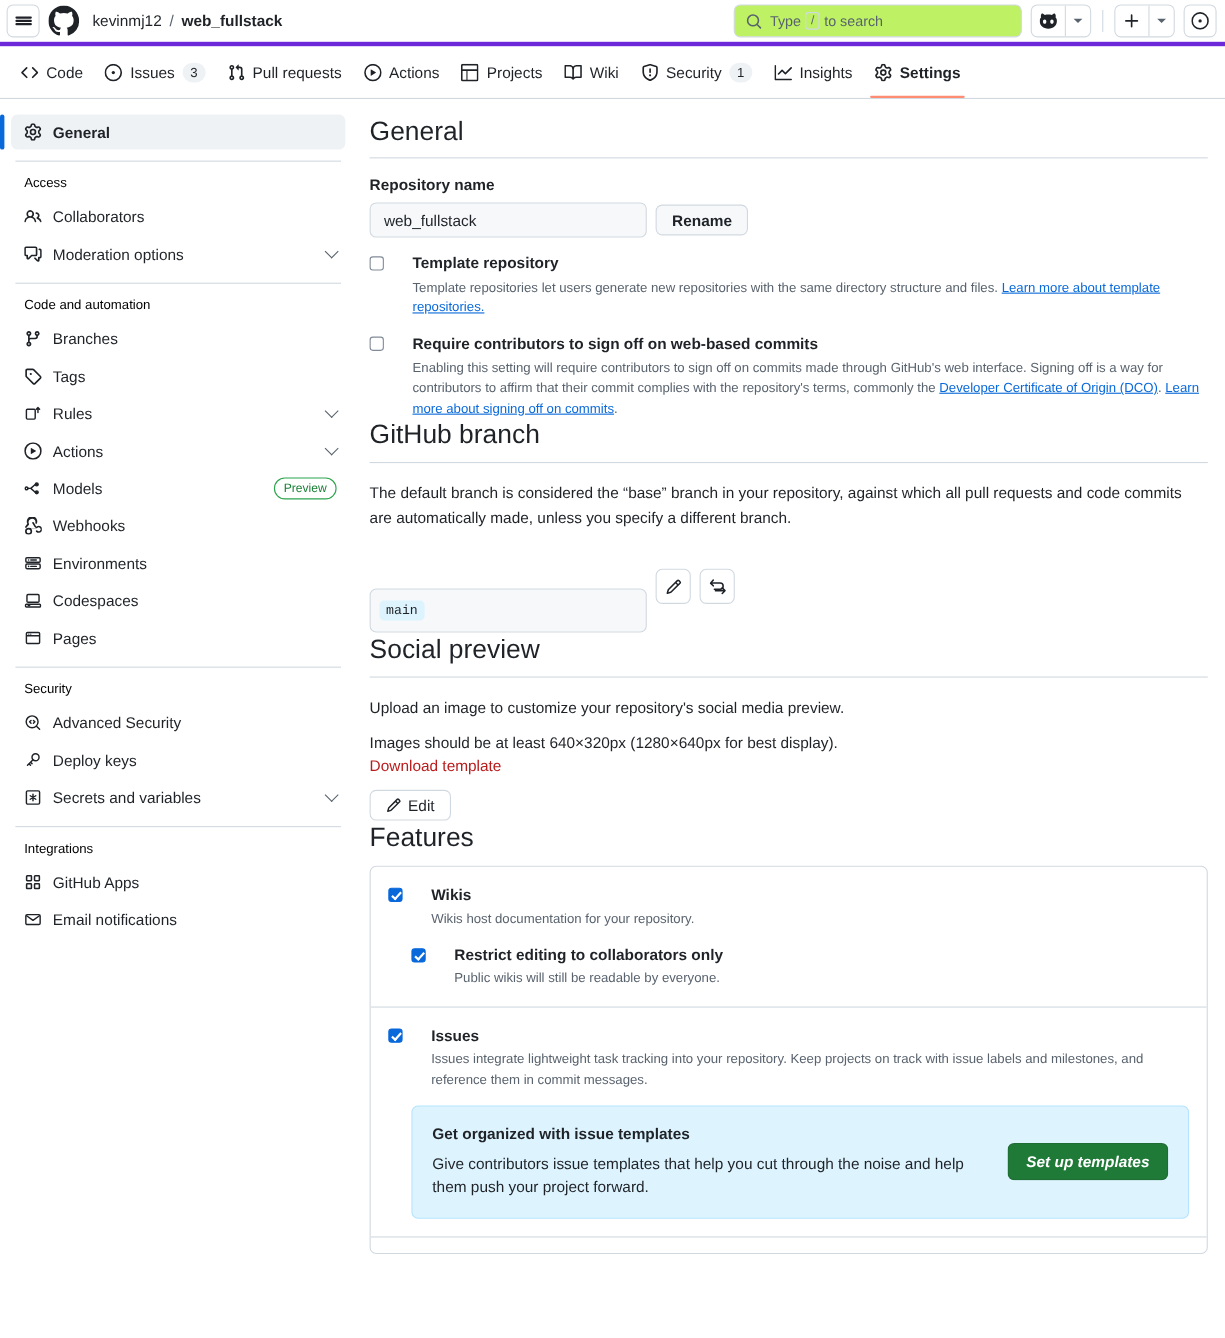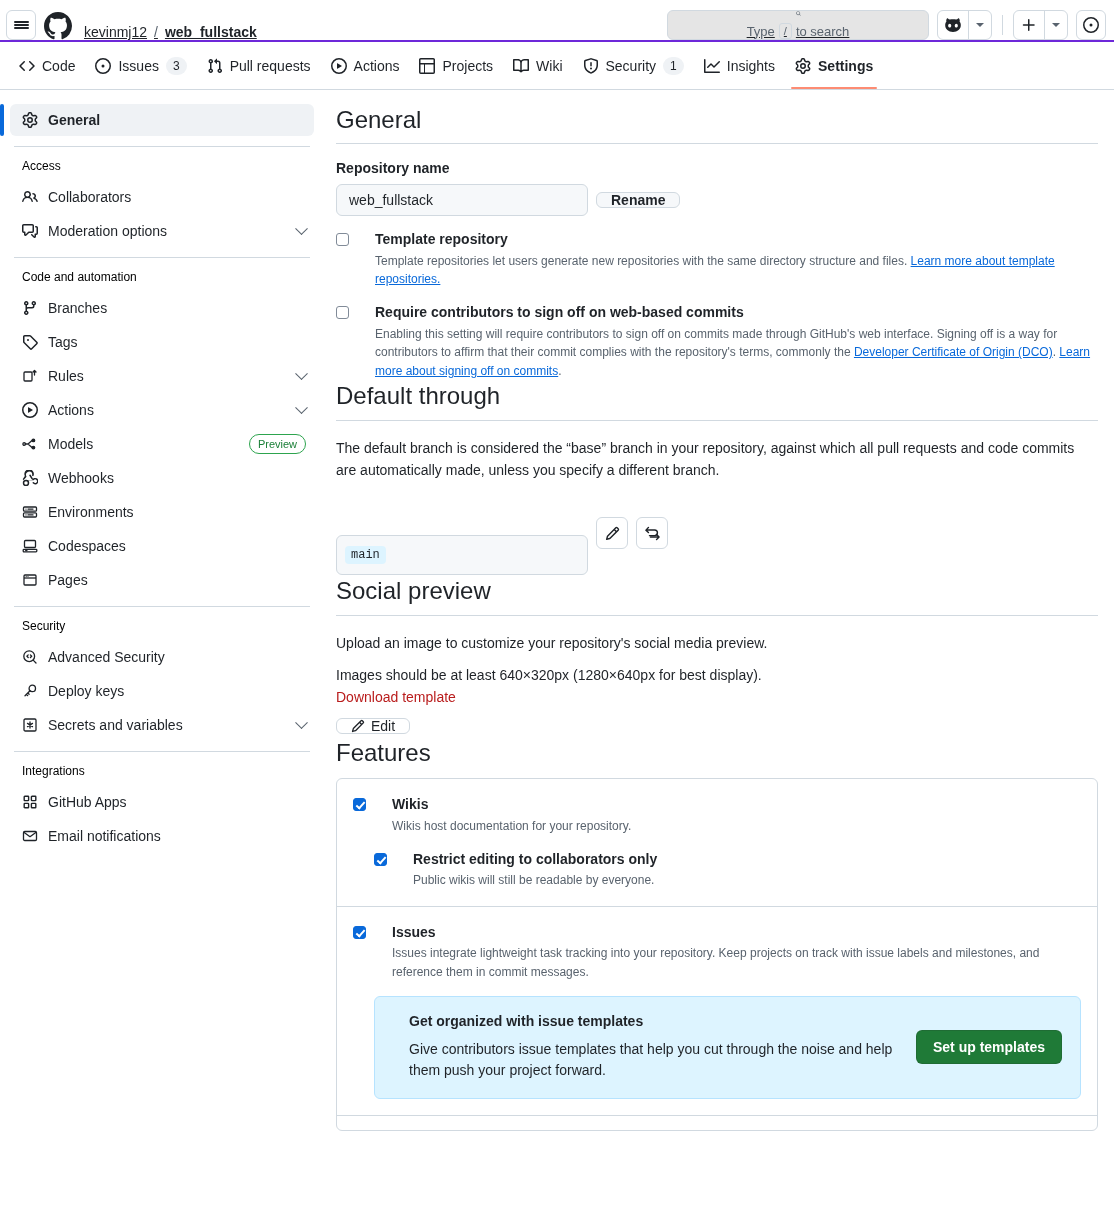--- a/index.html
+++ b/index.html
@@ -10,26 +10,25 @@
     background: #ffffff;
     font-family: "Liberation Sans", sans-serif;
     color: #1f2328;
     overflow: hidden;
   }
 
   
   .app-header {
     height: 42px;
     display: flex;
-    align-items: flex-end;
+    align-items: center;
     padding: 0 8px 0 6px;
-    border-bottom: 2px solid #6d28d9;
+    border-bottom: 4px solid #6d28d9;
     background: #ffffff;
     position: relative;
-    text-decoration: underline;
   }
   .hamburger-btn {
     width: 30px; height: 30px;
     border: 1px solid #d1d9e0;
     border-radius: 6px;
     background: #ffffff;
     display: flex; align-items: center; justify-content: center;
     cursor: pointer;
     margin-right: 8px;
   }
@@ -47,28 +46,27 @@
   .breadcrumb .repo { font-weight: bold; }
 
   .header-right {
     margin-left: auto;
     display: flex; align-items: center; gap: 8px;
   }
   .search-box {
     width: 262px; height: 30px;
     border: 1px solid #d1d9e0;
     border-radius: 6px;
-    background: #e5e5e5;
+    background: #bef264;
     display: flex; align-items: center;
     padding: 0 10px;
     gap: 7px;
     cursor: pointer;
     font-size: 13px;
     color: #59636e;
-    flex-direction: column;
   }
   .slash-key {
     border: 1px solid #d1d9e0;
     border-radius: 3px;
     font-size: 11px;
     padding: 0px 4px;
     line-height: 14px;
     color: #59636e;
     display: inline-block;
   }
@@ -230,21 +228,21 @@
     border-radius: 6px;
     background: #f6f8fa;
     font-size: 14px;
     padding: 0 12px;
     color: #1f2328;
     font-family: "Liberation Sans", sans-serif;
     display: flex; align-items: center;
     cursor: text;
   }
   .btn {
-    height: 16px;
+    height: 28px;
     border: 1px solid #d1d9e0;
     border-radius: 6px;
     background: #f6f8fa;
     font-size: 14px;
     font-weight: bold;
     padding: 0 14px;
     color: #1f2328;
     cursor: pointer;
     display: inline-flex; align-items: center; gap: 6px;
     font-family: "Liberation Sans", sans-serif;
@@ -325,35 +323,36 @@
   .promo {
     background: #ddf4ff;
     border: 1px solid #b6e3ff;
     border-radius: 6px;
     margin: 14px 0 0 21px;
     padding: 16px 18px;
     display: flex;
     align-items: center;
     gap: 16px;
   }
-  .promo-text { flex: 1; margin-left: 16px; }
+  .promo-text { flex: 1; }
   .promo-title { font-size: 14px; font-weight: bold; margin-bottom: 10px; }
   .promo-desc { font-size: 14px; line-height: 1.55; max-width: 490px; }
   .btn-green {
     background: #1f7a37;
     color: #ffffff;
     border: 1px solid rgba(31,35,40,0.15);
     border-radius: 6px;
     font-size: 14px;
     font-weight: bold;
     padding: 0 16px;
     height: 34px;
     cursor: pointer;
     white-space: nowrap;
     font-family: "Liberation Sans", sans-serif;
+    font-style: italic;
   }
   svg { display: block; }
 </style>
 </head>
 <body>
 
 <div class="app-header">
   <div class="hamburger-btn">
     <div>
         <span class="bar"></span>
@@ -665,21 +664,21 @@
         <div class="chk-title">Require contributors to sign off on web-based commits</div>
         <div class="chk-desc">
           <span>Enabling this setting will require contributors to sign off on commits made through GitHub's web interface. Signing off is a way for contributors to affirm that their commit complies with the repository's terms, commonly the</span>
           <a class="lnk">Developer Certificate of Origin (DCO)</a><span>.</span>
           <a class="lnk">Learn more about signing off on commits</a><span>.</span>
         </div>
       </div>
     </div>
 
     
-    <h1 class="sec-title sec-sep">Default through</h1>
+    <h1 class="sec-title sec-sep">GitHub branch</h1>
     <div class="sec-rule"></div>
     <div class="body-text">The default branch is considered the “base” branch in your repository, against which all pull requests and code commits are automatically made, unless you specify a different branch.</div>
     <div class="row">
       <div class="branch-input">
         <span class="branch-chip">main</span>
       </div>
       <div class="btn-sq">
         <svg width="15" height="15" viewBox="0 0 16 16" fill="#1f2328">
             <path d="M11.013 1.427a1.75 1.75 0 0 1 2.474 0l1.086 1.086a1.75 1.75 0 0 1 0 2.474l-8.61 8.61c-.21.21-.47.364-.756.445l-3.251.93a.75.75 0 0 1-.927-.928l.929-3.25c.081-.286.235-.547.445-.758l8.61-8.61Zm.176 4.823L9.75 4.81l-6.286 6.287a.253.253 0 0 0-.064.108l-.558 1.953 1.953-.558a.253.253 0 0 0 .108-.064Zm1.238-3.763a.25.25 0 0 0-.354 0L10.811 3.75l1.439 1.44 1.263-1.263a.25.25 0 0 0 0-.354Z"></path>
           </svg>

